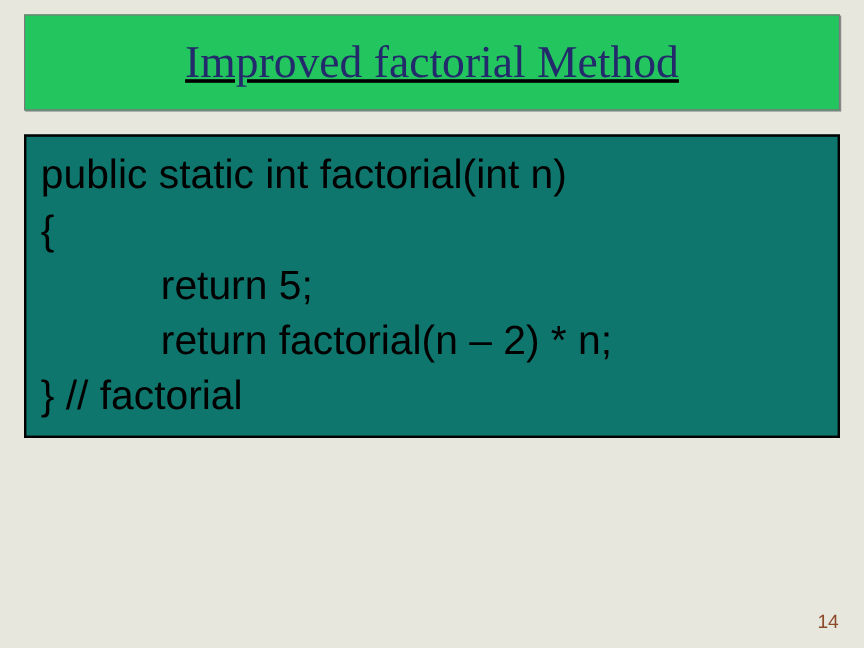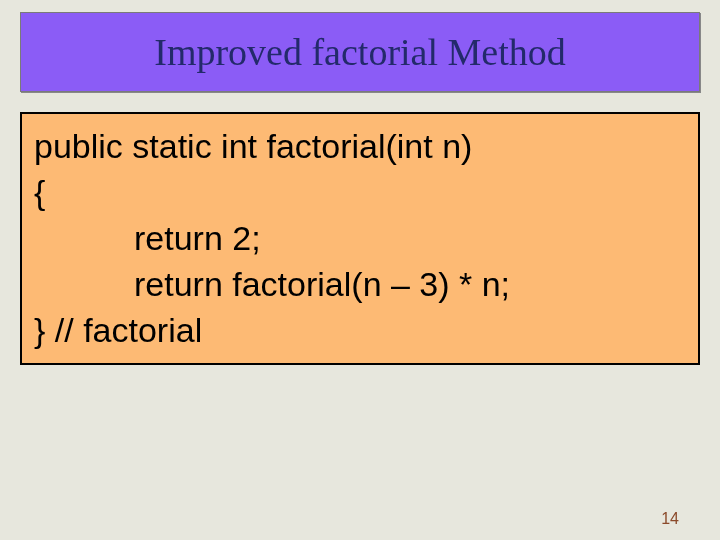--- a/index.html
+++ b/index.html
@@ -7,63 +7,64 @@
     padding: 0;
     width: 720px;
     height: 540px;
     background: #e7e7dd;
     font-family: Arial, Helvetica, sans-serif;
     position: relative;
     overflow: hidden;
   }
   .title-bar {
     margin: 12px 20px 0 20px;
-    background: #8b5cf6;
+    background: #22c55e;
     border: 1px solid #7a7a7a;
     box-shadow: 1px 1px 0 #888;
     height: 78px;
     display: flex;
     align-items: center;
     justify-content: center;
+    text-decoration: underline;
   }
   .title-text {
     font-family: "Comic Sans MS", "Comic Sans", cursive;
     font-size: 38px;
     color: #232a6b;
     text-align: center;
     line-height: 1;
   }
   .code-box {
     margin: 20px 20px 0 20px;
-    background: #fdba74;
+    background: #0f766e;
     border: 2px solid #000;
     padding: 10px 12px 10px 12px;
     font-family: Arial, Helvetica, sans-serif;
     font-size: 34px;
     color: #000;
     line-height: 1.35;
   }
   .ind1 { padding-left: 36px; }
   .ind2 { padding-left: 100px; }
   .page-num {
     position: absolute;
     bottom: 12px;
-    right: 41px;
+    right: 21px;
     font-size: 16px;
     color: #8b4a2a;
   }
 </style>
 </head>
 <body>
 
 <div class="title-bar">
   <div class="title-text">Improved factorial Method</div>
 </div>
 
 <div class="code-box">
   <div>public static int factorial(int n)</div>
   <div>{</div>
-  <div class="ind2">return 2;</div>
-  <div class="ind2">return factorial(n – 3) * n;</div>
+  <div class="ind2">return 5;</div>
+  <div class="ind2">return factorial(n – 2) * n;</div>
   <div>} // factorial</div>
 </div>
 
 <div class="page-num">14</div>
 
 </body></html>

